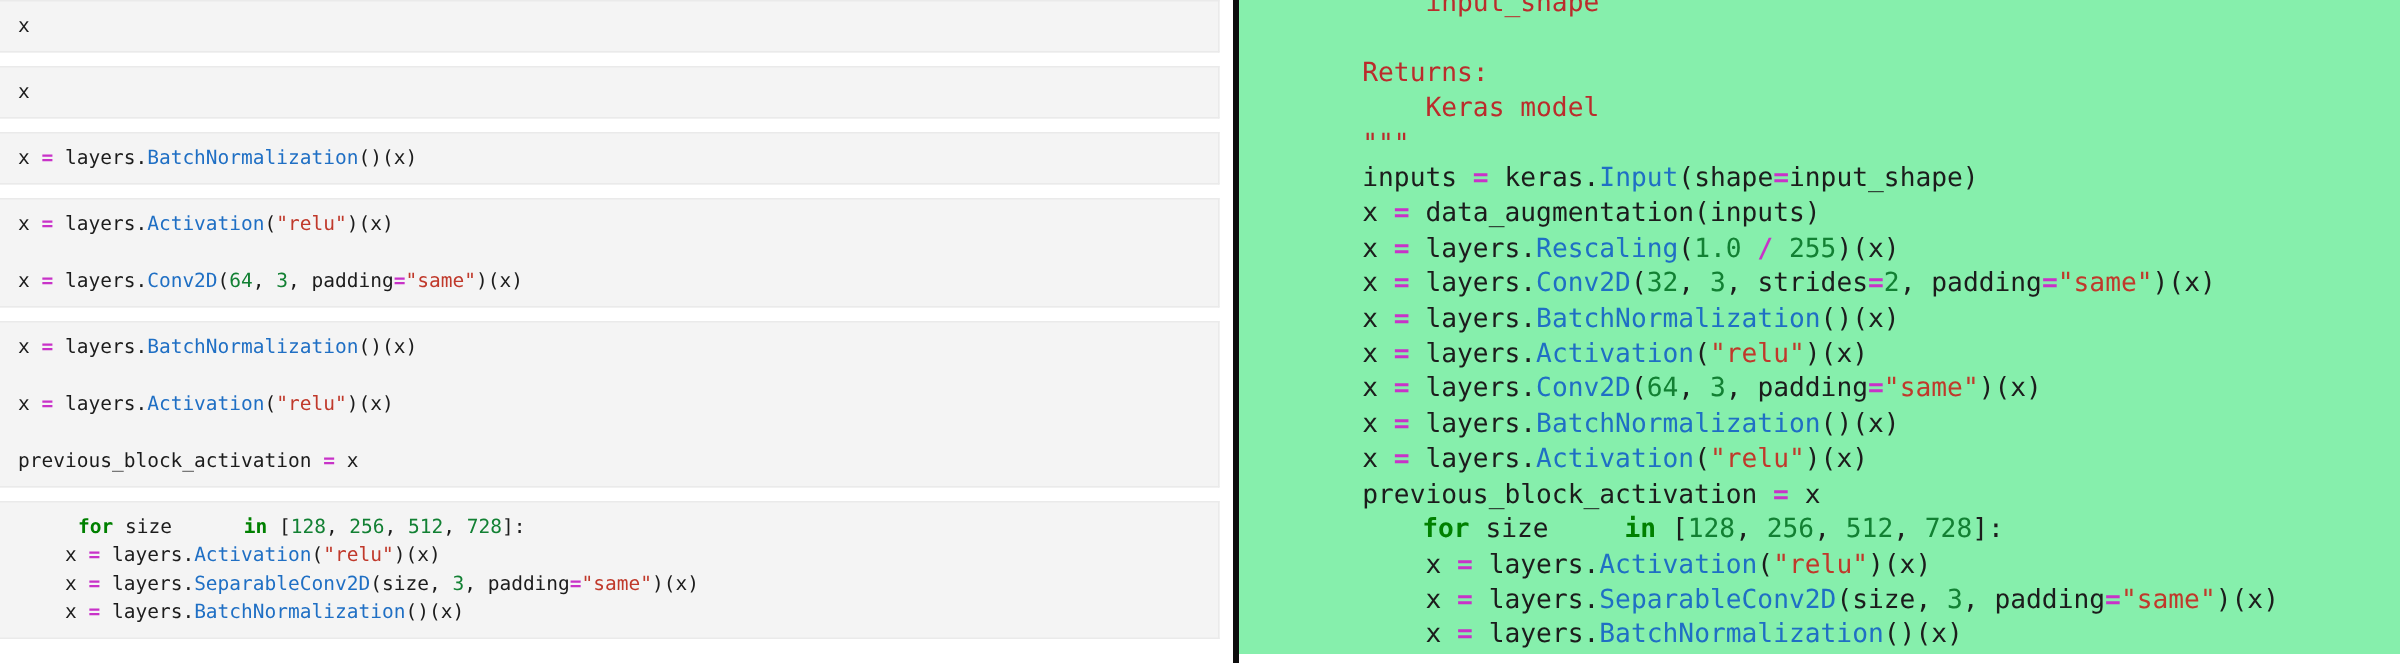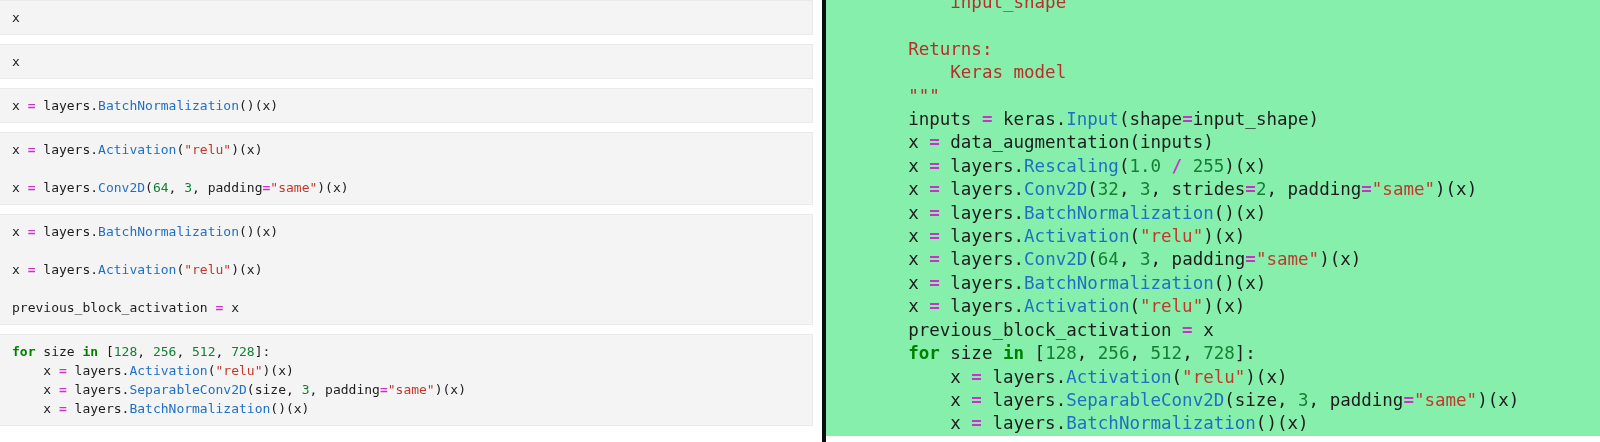--- a/index.html
+++ b/index.html
@@ -83,21 +83,21 @@
     white-space: pre;
   }
   #right-code .rln { display: block; white-space: pre; }
 
   
   .tok-name      { color: #1c1c1c; }
   .tok-func      { color: #1f6fc4; }
   .tok-num       { color: #128033; margin-top: 20px; }
   .tok-str       { color: #c0392b; }
   .tok-op        { color: #c832c8; font-weight: bold; }
-  .tok-kw        { color: #008000; font-weight: bold; }
+  .tok-kw        { color: #008000; font-weight: bold; margin-left: 40px; }
   .tok-doc       { color: #bb2c2c; }
   .tok-punct     { color: #1c1c1c; }
 </style>
 </head>
 <body>
 
 <div id="screen">
 
   <div id="left-panel">
       <div class="code-block">

